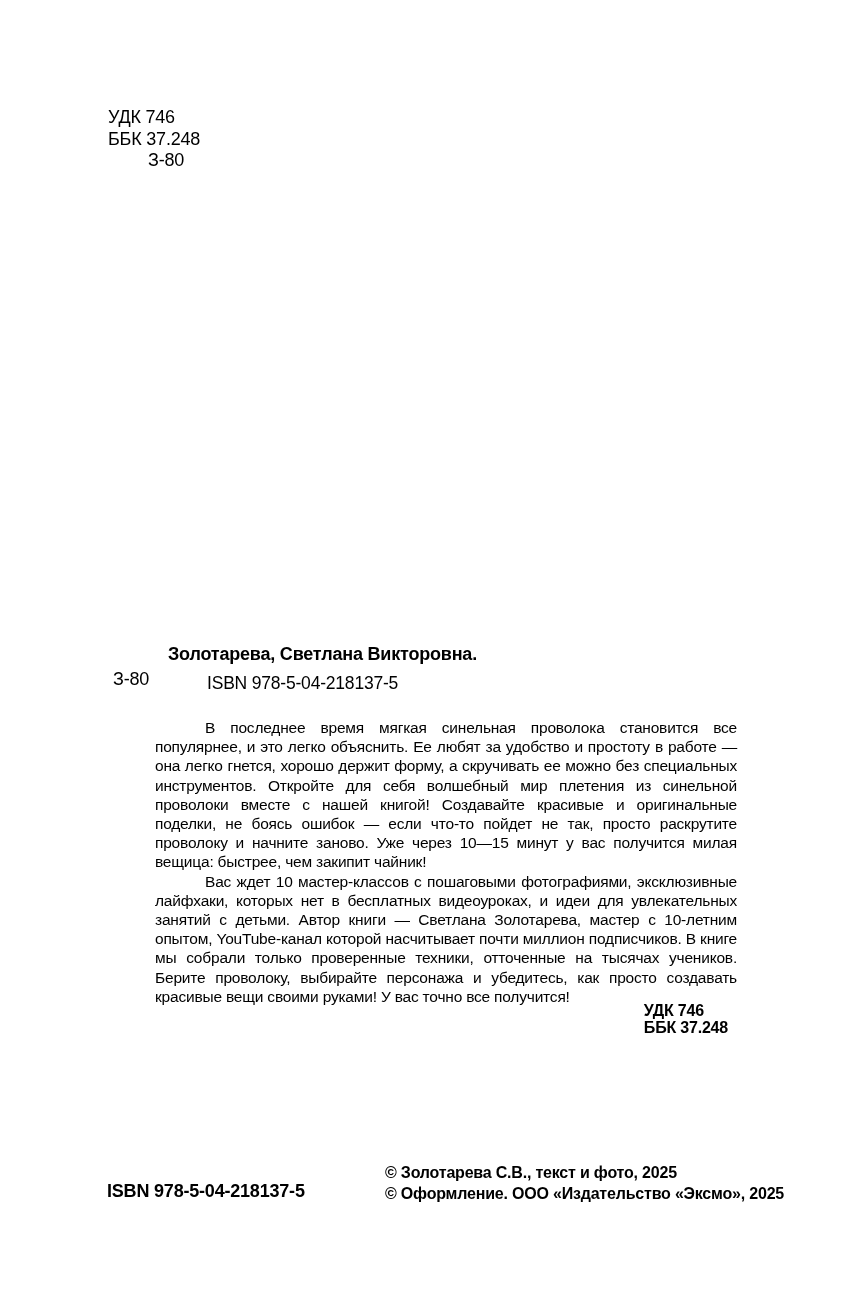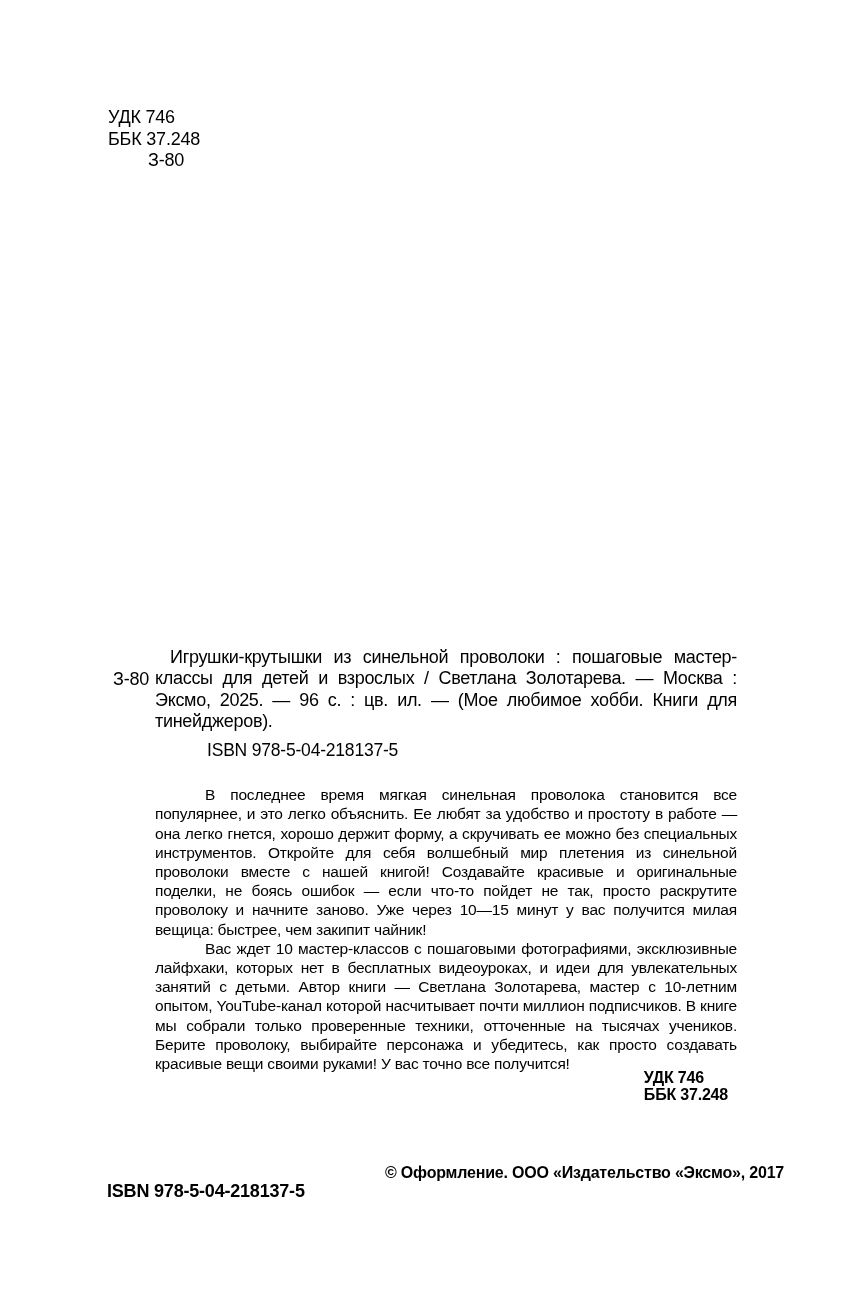--- a/index.html
+++ b/index.html
@@ -101,27 +101,28 @@
 <body>
 
 <div class="top-block">
   <div>УДК 746</div>
   <div>ББК 37.248</div>
   <div class="indent">З-80</div>
 </div>
 
 <div class="card">
   <div class="hang">З-80</div>
-  <p class="cite">Игрушки-крутышки из синельной проволоки : пошаговые мастер-классы для детей и взрослых / Светлана Золотарева. — Москва : Эксмо, 2025. — 96 с. : цв. ил. — (Мое любимое хобби. Книги для тинейджеров).</p>
+  <h1 class="heading">Золотарева, Светлана Викторовна.</h1>
   <p class="isbn-line">ISBN 978-5-04-218137-5</p>
   <p class="ann">В последнее время мягкая синельная проволока становится все популярнее, и это легко объяснить. Ее любят за удобство и простоту в работе — она легко гнется, хорошо держит форму, а скручивать ее можно без специальных инструментов. Откройте для себя волшебный мир плетения из синельной проволоки вместе с нашей книгой! Создавайте красивые и оригинальные поделки, не боясь ошибок  — если что-то пойдет не так, просто раскрутите проволоку и начните заново. Уже через 10—15 минут у вас получится милая вещица: быстрее, чем закипит чайник!</p>
   <p class="ann">Вас ждет 10 мастер-классов с пошаговыми фотографиями, эксклюзивные лайфхаки, которых нет в бесплатных видеоуроках, и идеи для увлекательных занятий с детьми. Автор книги — Светлана Золотарева, мастер с 10-летним опытом, YouTube-канал которой насчитывает почти миллион подписчиков. В книге мы собрали только проверенные техники, отточенные на тысячах учеников. Берите проволоку, выбирайте персонажа и убедитесь, как просто создавать красивые вещи своими руками! У вас точно все получится!</p>
   <div class="udk-right">
     <div>УДК 746</div>
     <div>ББК 37.248</div>
   </div>
 </div>
 
 <div class="f-isbn">ISBN 978-5-04-218137-5</div>
 
 <div class="f-copy">
-  <div>© Оформление. ООО «Издательство «Эксмо», 2017</div>
+  <div>© Золотарева С.В., текст и фото, 2025</div>
+  <div>© Оформление. ООО «Издательство «Эксмо», 2025</div>
 </div>
 
 </body></html>

